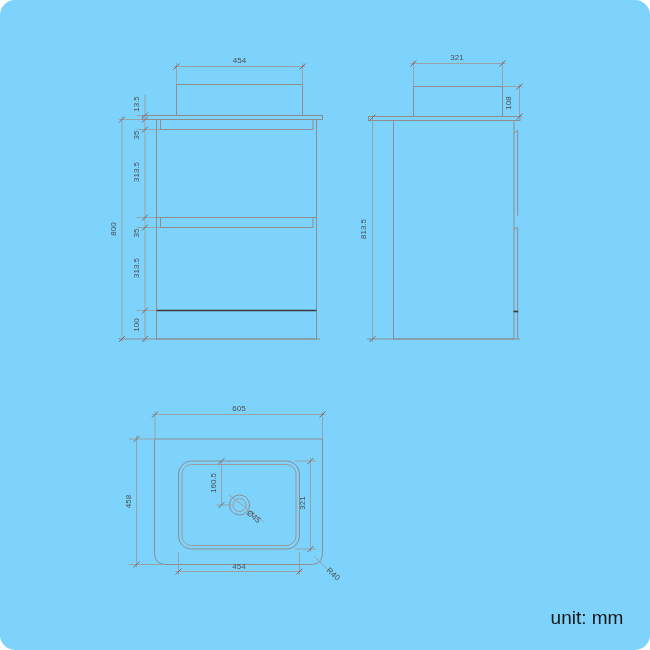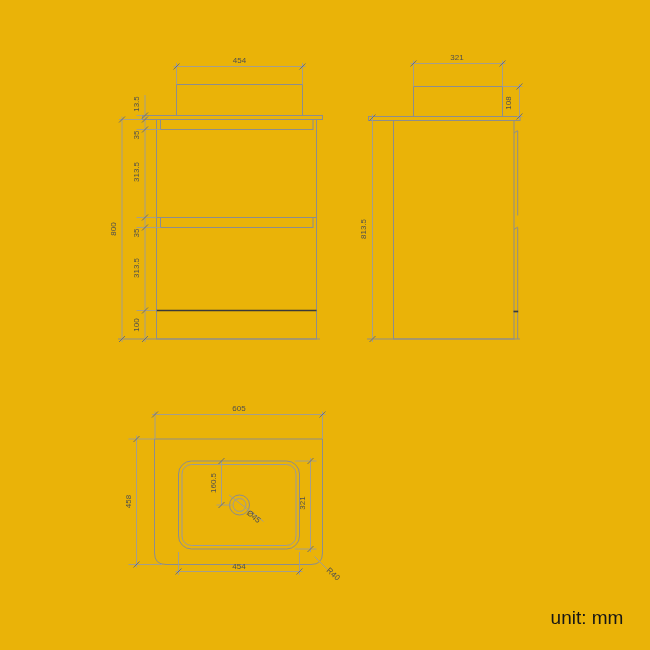--- a/index.html
+++ b/index.html
@@ -1,17 +1,17 @@
 <!DOCTYPE html>
 <html><head>
 <meta charset="utf-8">
 <style>
   html,body{margin:0;padding:0;background:#ffffff;}
-  .canvas{position:relative;width:650px;height:650px;background:#eab308;overflow:hidden;
-          font-family:"Liberation Sans",sans-serif;}
+  .canvas{position:relative;width:650px;height:650px;background:#7dd3fc;overflow:hidden;
+          font-family:"Liberation Sans",sans-serif;border-radius:15px;}
   svg text{font-family:"Liberation Sans",sans-serif;}
   .geo{stroke:#8d8d8d;stroke-width:1;fill:none;}
   .geo2{stroke:#9a9a9a;stroke-width:1;fill:none;}
   .dark{stroke:#3a3a3a;stroke-width:1.7;fill:none;}
   .dim{stroke:#9c9c9c;stroke-width:0.9;fill:none;}
   .tick{stroke:#6f6f6f;stroke-width:1;fill:none;}
   .dtxt{font-size:8px;fill:#4f4f4f;}
   .unit{font-size:19px;fill:#161616;}
 </style>
 </head>

